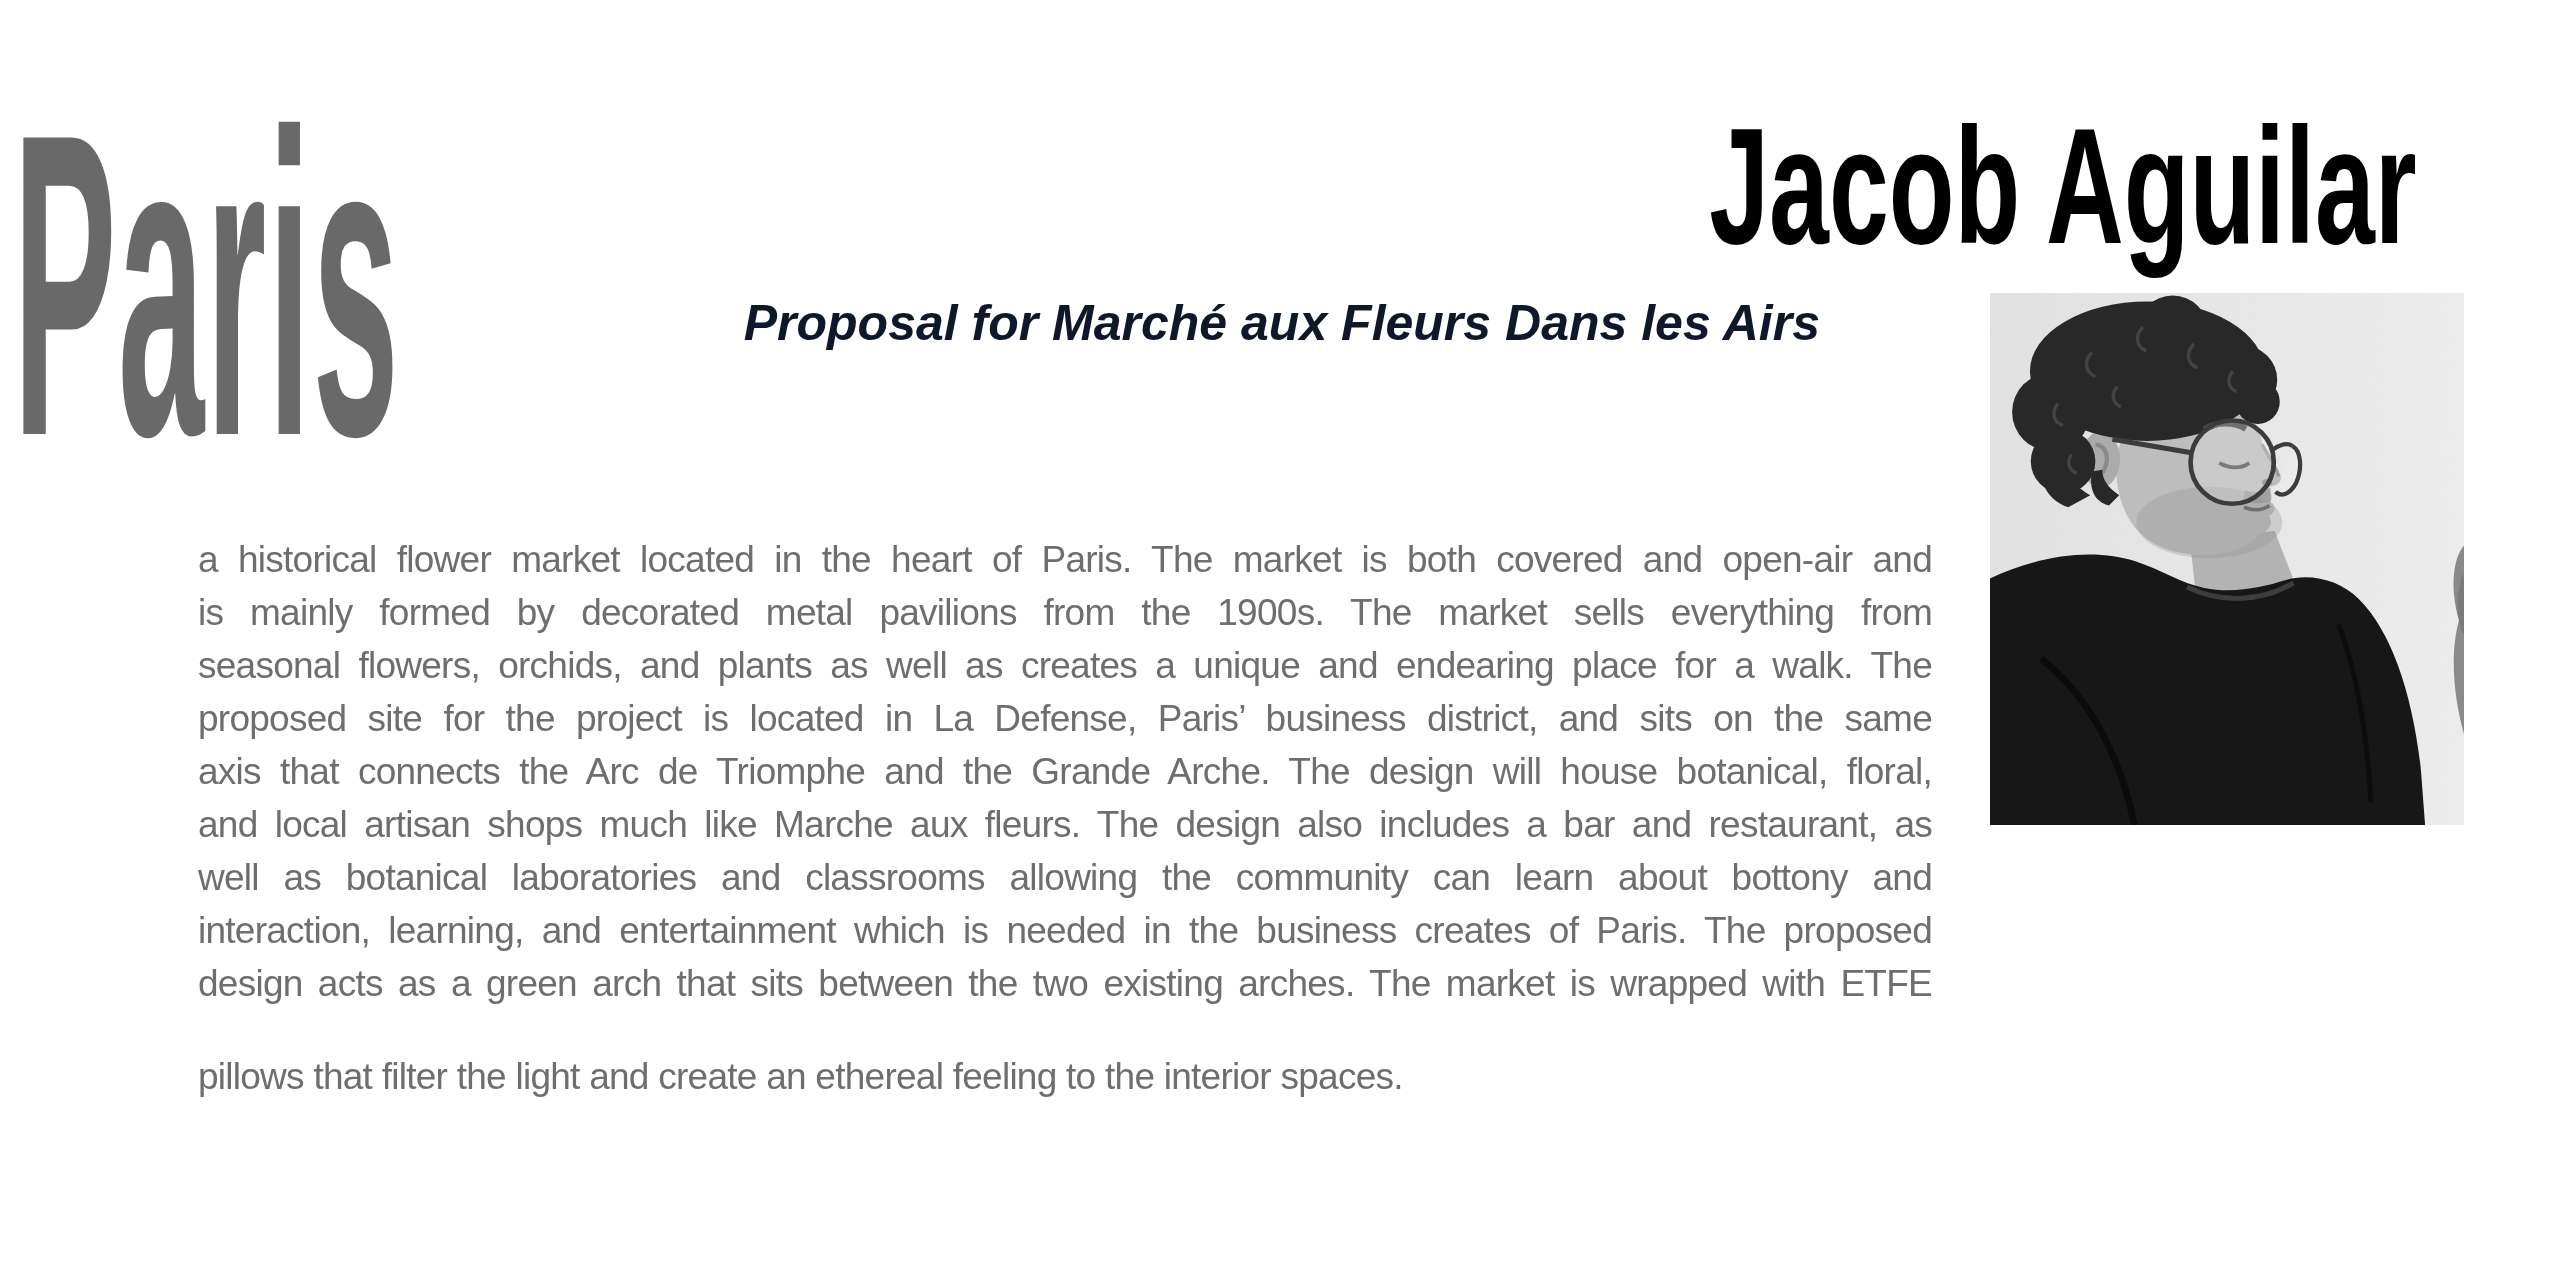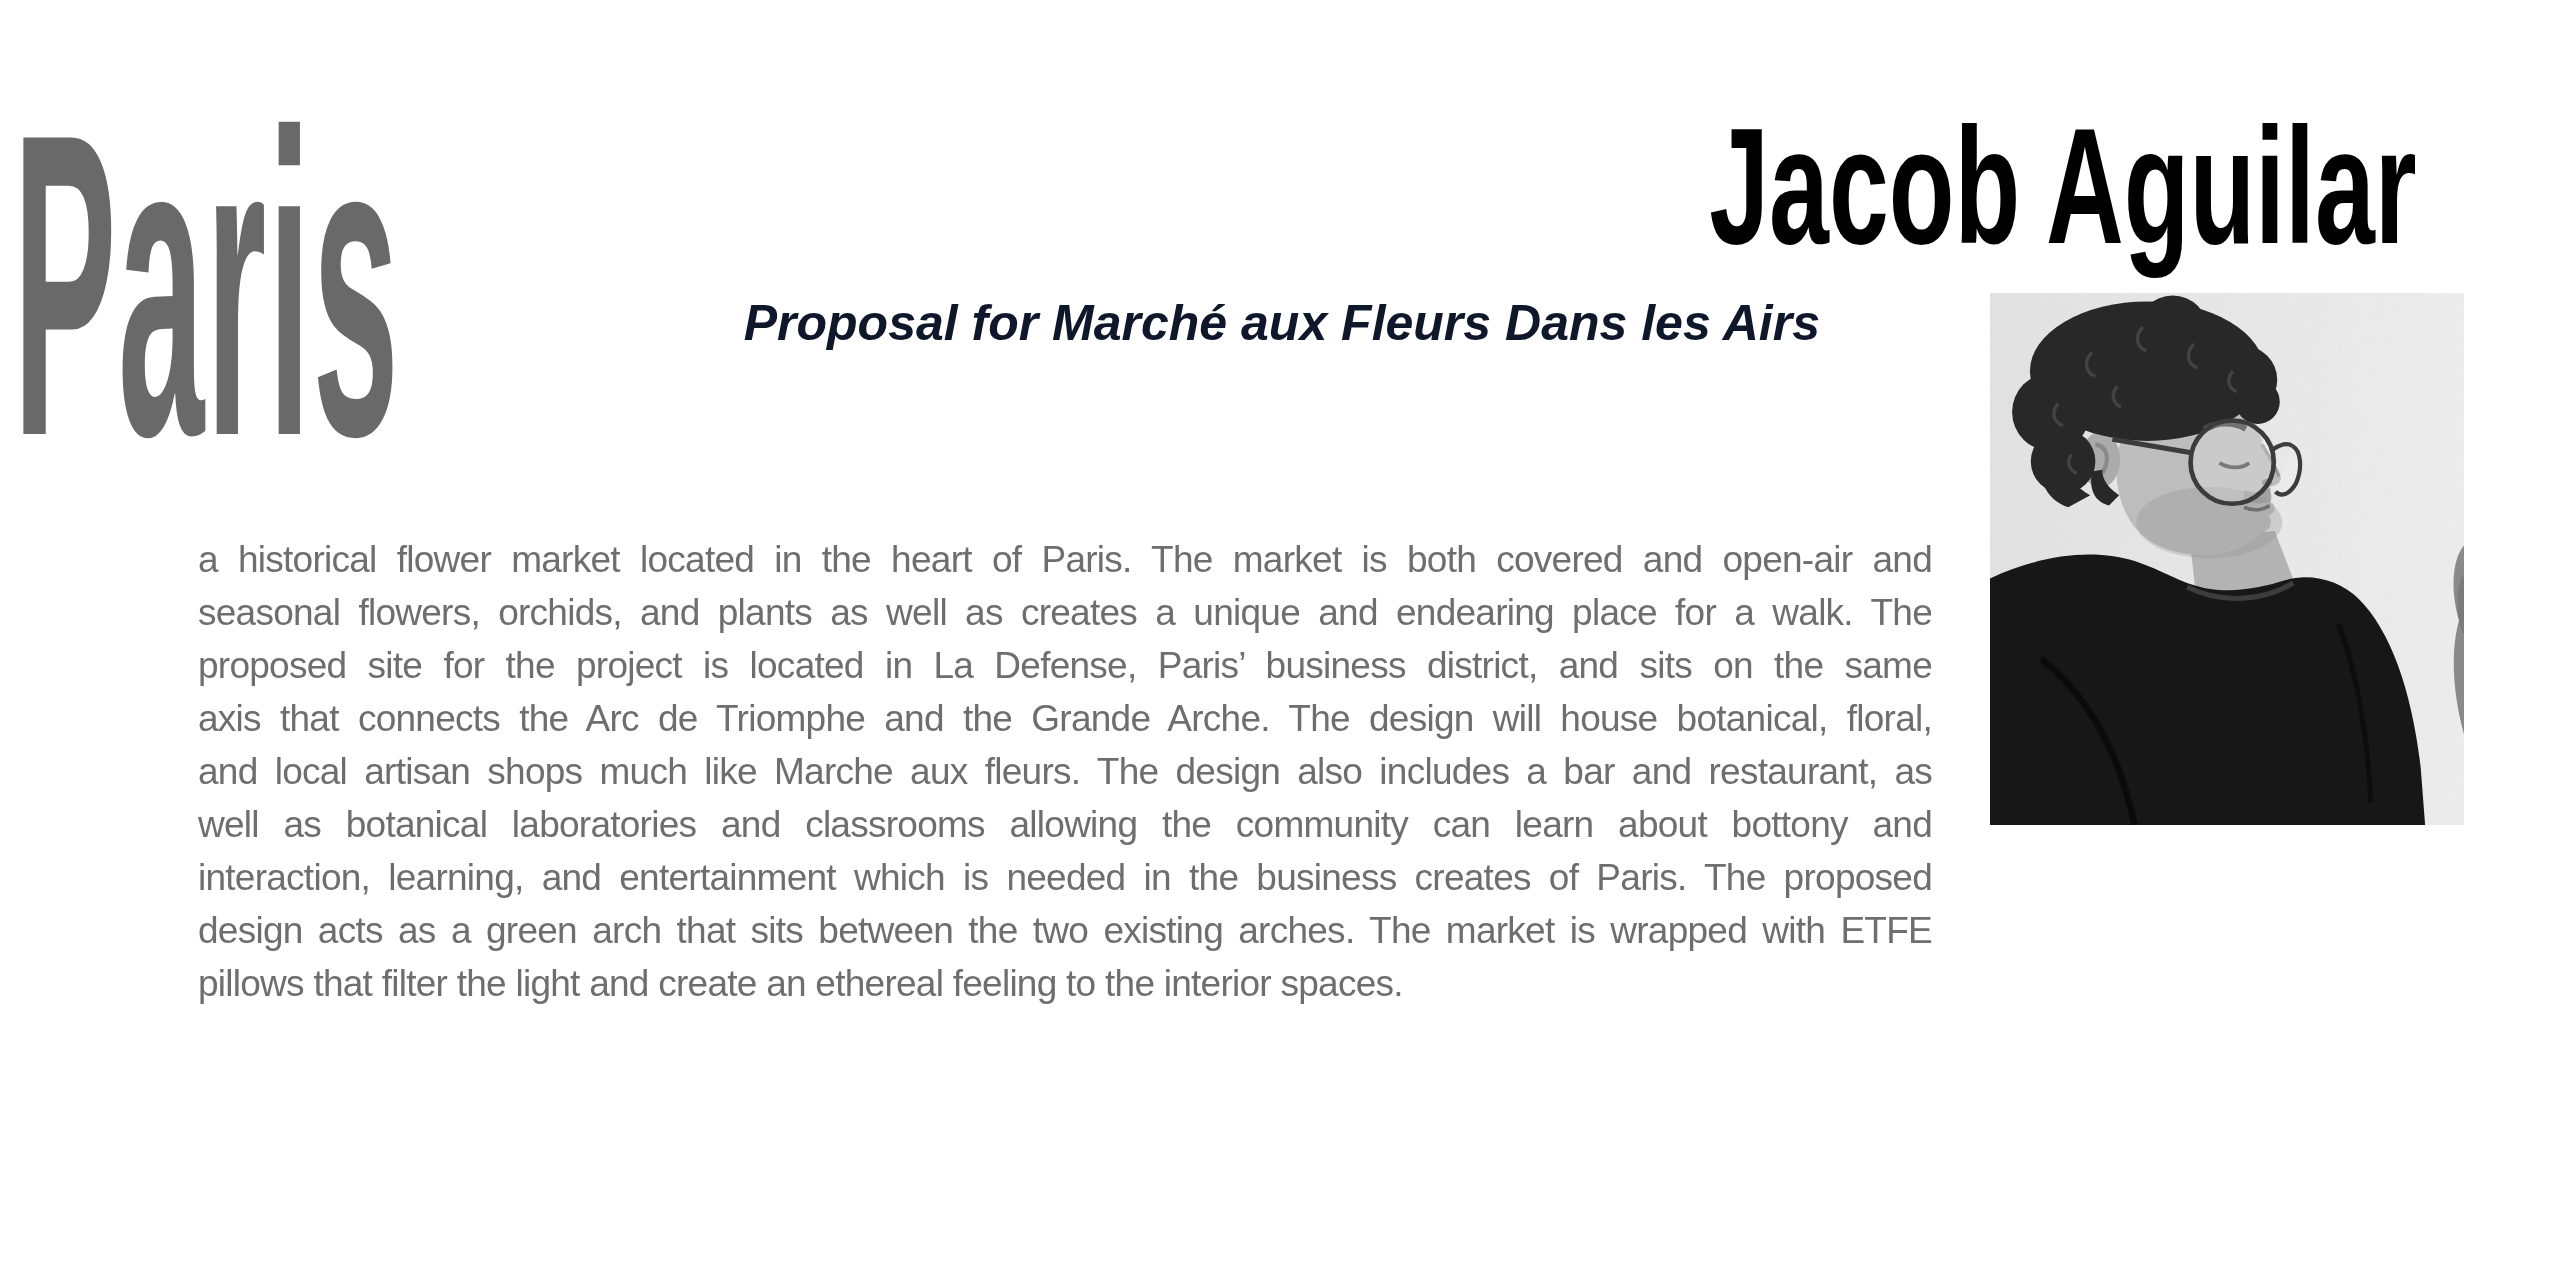--- a/index.html
+++ b/index.html
@@ -38,20 +38,21 @@
     position:absolute;left:198px;top:533px;width:1734px;
     font-size:37px;line-height:53px;letter-spacing:-0.02em;
     color:#6e6e6e;
   }
   #body-text .pline{
     text-align:justify;
     text-align-last:justify;
   }
   #body-text .pline.last{
     text-align-last:left;
+    margin-top:40px;
   }
   
   #portrait{
     position:absolute;left:1990px;top:293px;width:543px;height:532px;
     overflow:hidden;
   }
   #portrait svg{display:block;width:100%;height:100%;}
 </style>
 </head>
 <body>
@@ -61,20 +62,21 @@
   <div id="city-title">Paris</div>
 
   <div id="author-name">Jacob Aguilar</div>
 
   <div id="subtitle">
     <div class="sub-line">Proposal for Marché aux Fleurs Dans les Airs</div>
   </div>
 
   <div id="body-text">
     <div class="pline">a historical flower market located in the heart of Paris. The market is both covered and open-air and</div>
+    <div class="pline">is mainly formed by decorated metal pavilions from the 1900s. The market sells everything from</div>
     <div class="pline">seasonal flowers, orchids, and plants as well as creates a unique and endearing place for a walk. The</div>
     <div class="pline">proposed site for the project is located in La Defense, Paris’ business district, and sits on the same</div>
     <div class="pline">axis that connects the Arc de Triomphe and the Grande Arche. The design will house botanical, floral,</div>
     <div class="pline">and local artisan shops much like Marche aux fleurs. The design also includes a bar and restaurant, as</div>
     <div class="pline">well as botanical laboratories and classrooms allowing the community can learn about bottony and</div>
     <div class="pline">interaction, learning, and entertainment which is needed in the business creates of Paris. The proposed</div>
     <div class="pline">design acts as a green arch that sits between the two existing arches. The market is wrapped with ETFE</div>
     <div class="pline last">pillows that filter the light and create an ethereal feeling to the interior spaces.</div>
   </div>
 

